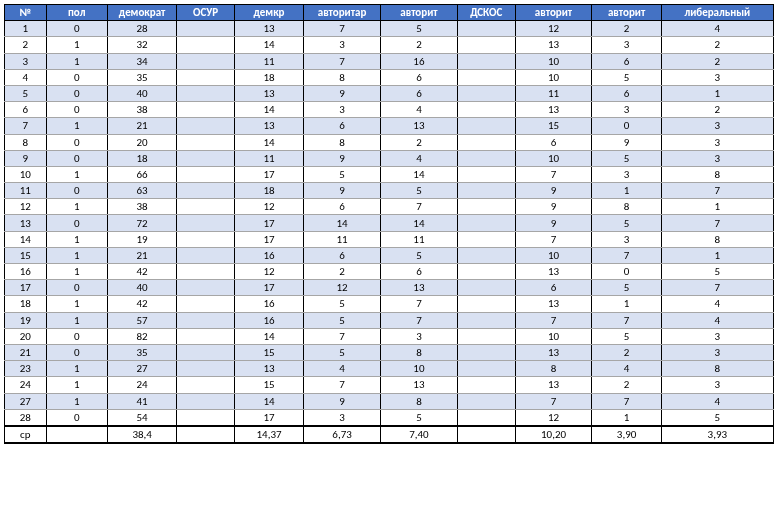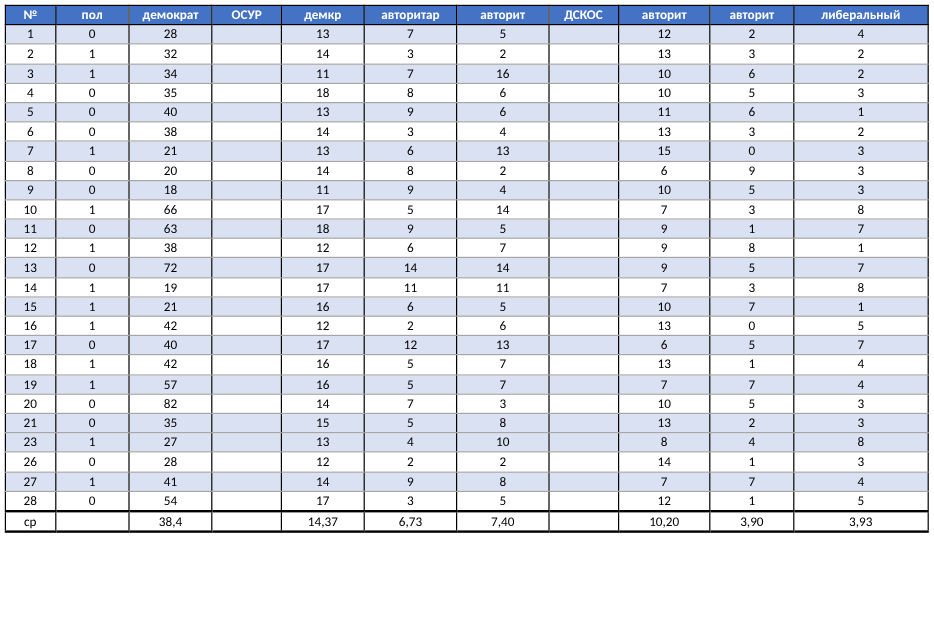--- a/index.html
+++ b/index.html
@@ -367,30 +367,30 @@
         <td></td>
         <td>13</td>
         <td>4</td>
         <td>10</td>
         <td></td>
         <td>8</td>
         <td>4</td>
         <td>8</td>
       </tr>
       <tr class="even">
-        <td>26</td>
-        <td>0</td>
-        <td>28</td>
-        <td></td>
-        <td>12</td>
-        <td>2</td>
-        <td>2</td>
-        <td></td>
-        <td>14</td>
-        <td>1</td>
+        <td>24</td>
+        <td>1</td>
+        <td>24</td>
+        <td></td>
+        <td>15</td>
+        <td>7</td>
+        <td>13</td>
+        <td></td>
+        <td>13</td>
+        <td>2</td>
         <td>3</td>
       </tr>
       <tr class="odd">
         <td>27</td>
         <td>1</td>
         <td>41</td>
         <td></td>
         <td>14</td>
         <td>9</td>
         <td>8</td>

